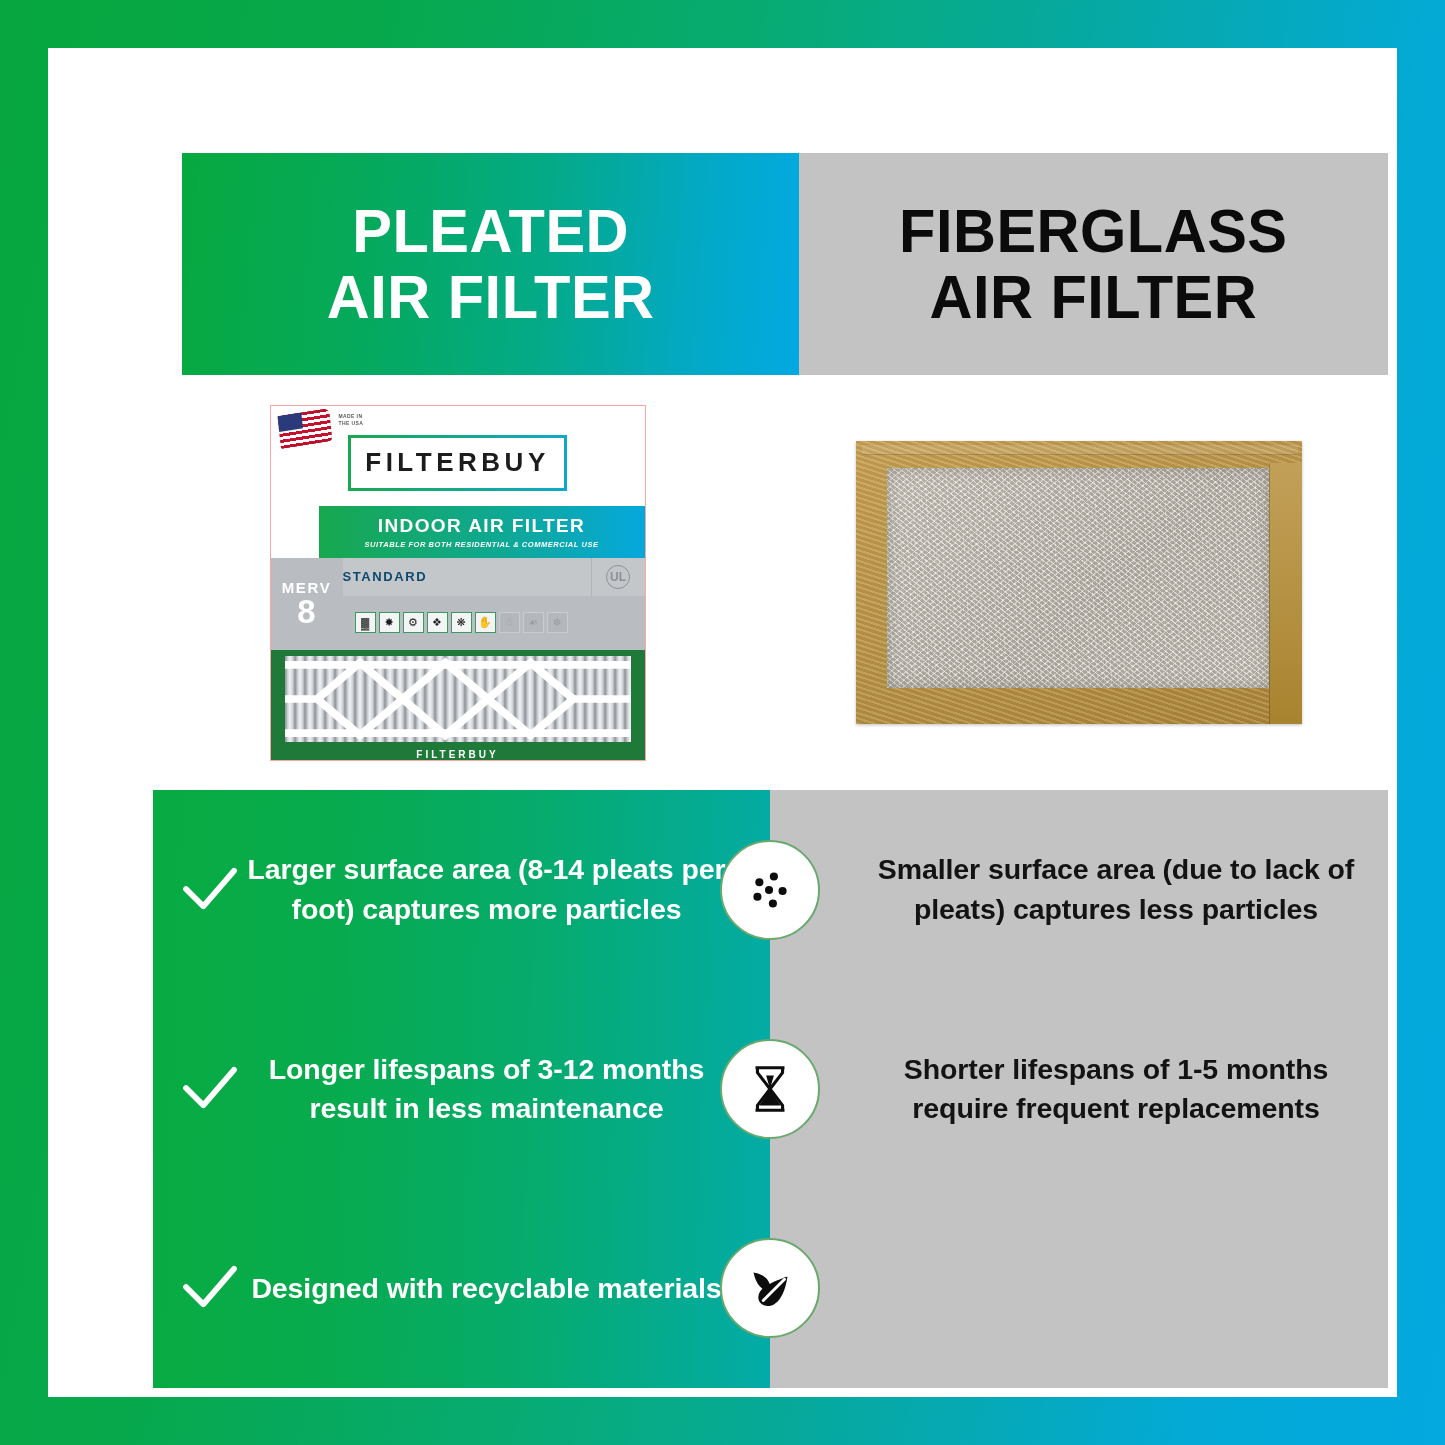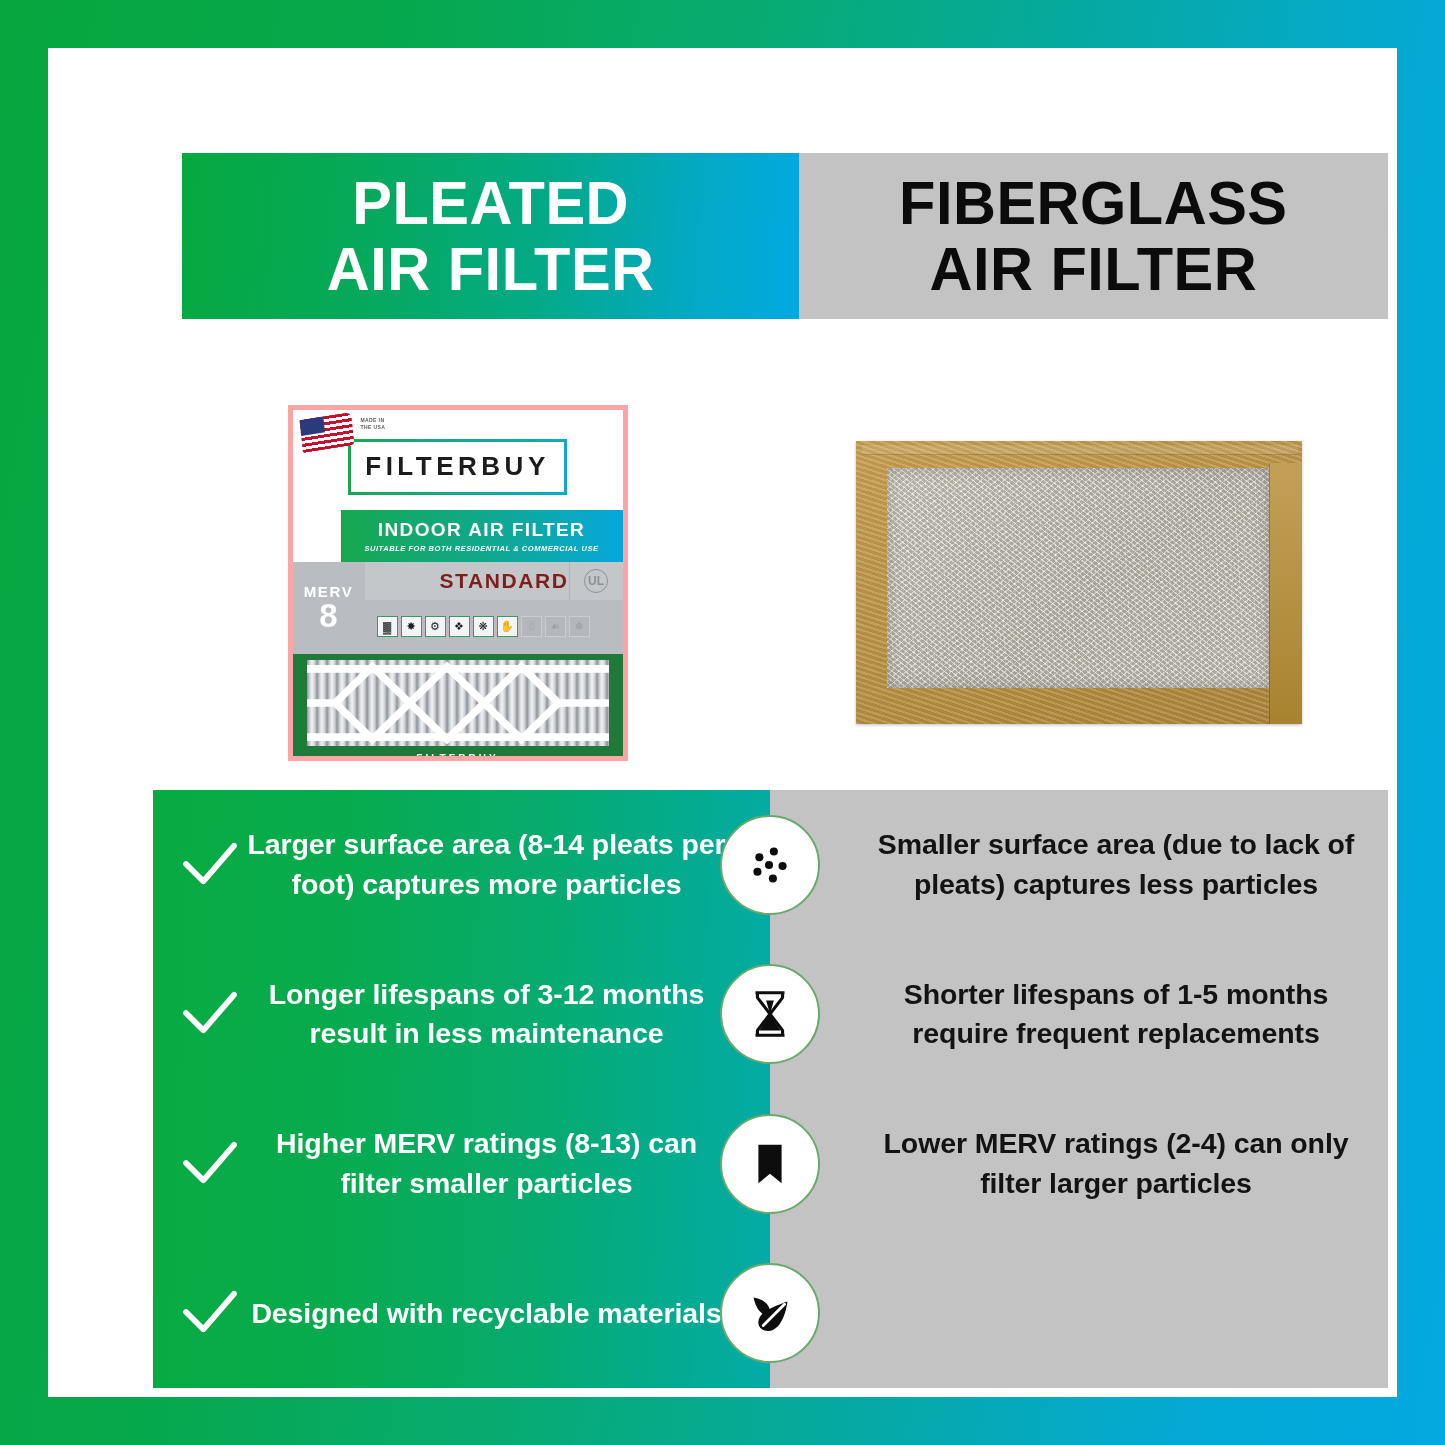--- a/index.html
+++ b/index.html
@@ -27,21 +27,21 @@
   #card {
     position: absolute;
     left: 105px; top: 105px;
     width: 1235px; height: 1235px;
   }
 
   
   .header-band {
     position: absolute;
     left: 0; top: 0;
-    width: 100%; height: 166px;
+    width: 100%; height: 222px;
     display: flex;
     padding-left: 29px;
   }
   .header-left {
     width: 617px; height: 100%;
     background: linear-gradient(95deg, #06a93f 0%, #05a959 28%, #04aa86 58%, #03a9c3 82%, #02a9e2 100%);
     display: flex; align-items: center; justify-content: center;
   }
   .header-right {
     flex: 1; height: 100%;
@@ -67,23 +67,23 @@
     width: 100%; height: 415px;
     background: #ffffff;
     display: flex;
   }
   .product-cell { width: 617px; height: 100%; position: relative; display:flex; align-items:center; justify-content:center;}
   .product-cell.right { flex: 1; }
 
   
   .filter-box {
     position: relative;
-    width: 340px; height: 356px;
-    background: #ffffff;
-    border: 5px solid #fca5a5;
+    width: 376px; height: 356px;
+    background: #ffffff;
+    border: 1px solid #fca5a5;
     overflow: hidden;
     margin-left: -8px;
   }
   .fb-top {
     position: relative;
     height: 100px; background: #ffffff;
     display: flex; align-items: center; justify-content: center;
   }
   .fb-flag {
     position: absolute; left: 8px; top: 6px;
@@ -127,21 +127,21 @@
   }
   .fb-merv {
     width: 72px; color: #fff; display:flex; flex-direction:column;
     align-items:center; justify-content:center; 
   }
   .fb-merv-label { font-size: 15px; font-weight: 800; letter-spacing: 1.6px; }
   .fb-merv-num { font-size: 33px; font-weight: 800; line-height: .95; }
   .fb-graymain { flex: 1; display:flex; flex-direction:column; }
   .fb-standardrow { height: 38px; display:flex; align-items:center; background:#c4c7ca; }
   .fb-standard {
-    flex: 1; text-align:right; color:#7f1d1d; font-size:21px; font-weight:800; letter-spacing:1.6px;
+    flex: 1; text-align:left; color:#0c4a6e; font-size:13px; font-weight:800; letter-spacing:1.6px;
   }
   .fb-ul {
     width: 54px; height: 100%; display:flex; align-items:center; justify-content:center;
     border-left: 1px solid #b0b3b7;
   }
   .fb-ul-circle {
     width: 24px; height: 24px; border-radius: 50%;
     border: 1.5px solid #8d9095; color:#8d9095;
     font-size: 12px; font-weight: 800;
     display:flex; align-items:center; justify-content:center;
@@ -412,46 +412,28 @@
                 <path d="M15 8 H45 M15 52 H45 M17 8 L17 13 L30 30 L43 13 L43 8 M17 52 L17 47 L30 30 L43 47 L43 52" fill="none" stroke="#0d0d0d" stroke-width="3.2" stroke-linejoin="round"></path>
                 <path d="M19 47 L30 31 L41 47 Z" fill="#0d0d0d"></path>
                 <path d="M26 16 L34 16 L30 30 Z" fill="#0d0d0d"></path>
               </svg>
             </div>
             <div class="side right">
               <div class="row-text dark">Shorter lifespans of 1-5 months require frequent replacements</div>
             </div>
           </div>
 
+
           <div class="row">
             <div class="side">
               <div class="check">
                 <svg viewBox="0 0 60 50">
                     <path d="M5 24 L23 42 L55 5" fill="none" stroke="#ffffff" stroke-width="6" stroke-linecap="round" stroke-linejoin="round"></path>
                   </svg>
               </div>
-              <div class="row-text">Higher MERV ratings (8-13) can filter smaller particles</div>
-            </div>
-            <div class="badge">
-              <svg viewBox="0 0 60 60">
-                <path d="M18 10 H42 V50 L30 40 L18 50 Z" fill="#0d0d0d"></path>
-              </svg>
-            </div>
-            <div class="side right">
-              <div class="row-text dark">Lower MERV ratings (2-4) can only filter larger particles</div>
-            </div>
-          </div>
-
-          <div class="row">
-            <div class="side">
-              <div class="check">
-                <svg viewBox="0 0 60 50">
-                    <path d="M5 24 L23 42 L55 5" fill="none" stroke="#ffffff" stroke-width="6" stroke-linecap="round" stroke-linejoin="round"></path>
-                  </svg>
-              </div>
               <div class="row-text">Designed with recyclable materials</div>
             </div>
             <div class="badge">
               <svg viewBox="0 0 60 60">
                 <path d="M13 14 C13 14 22 15 27 21 C31 26 31 32 29 35 C24 33 18 28 16 23 C14 19 13 14 13 14 Z" fill="#0d0d0d"></path>
                 <path d="M48 18 C48 18 46 40 34 47 C26 51 19 47 18 41 C17 34 24 28 31 25 C39 21 48 18 48 18 Z" fill="#0d0d0d"></path>
                 <path d="M45 21 L23 43" stroke="#ffffff" stroke-width="3" fill="none" stroke-linecap="round"></path>
               </svg>
             </div>
           </div>

